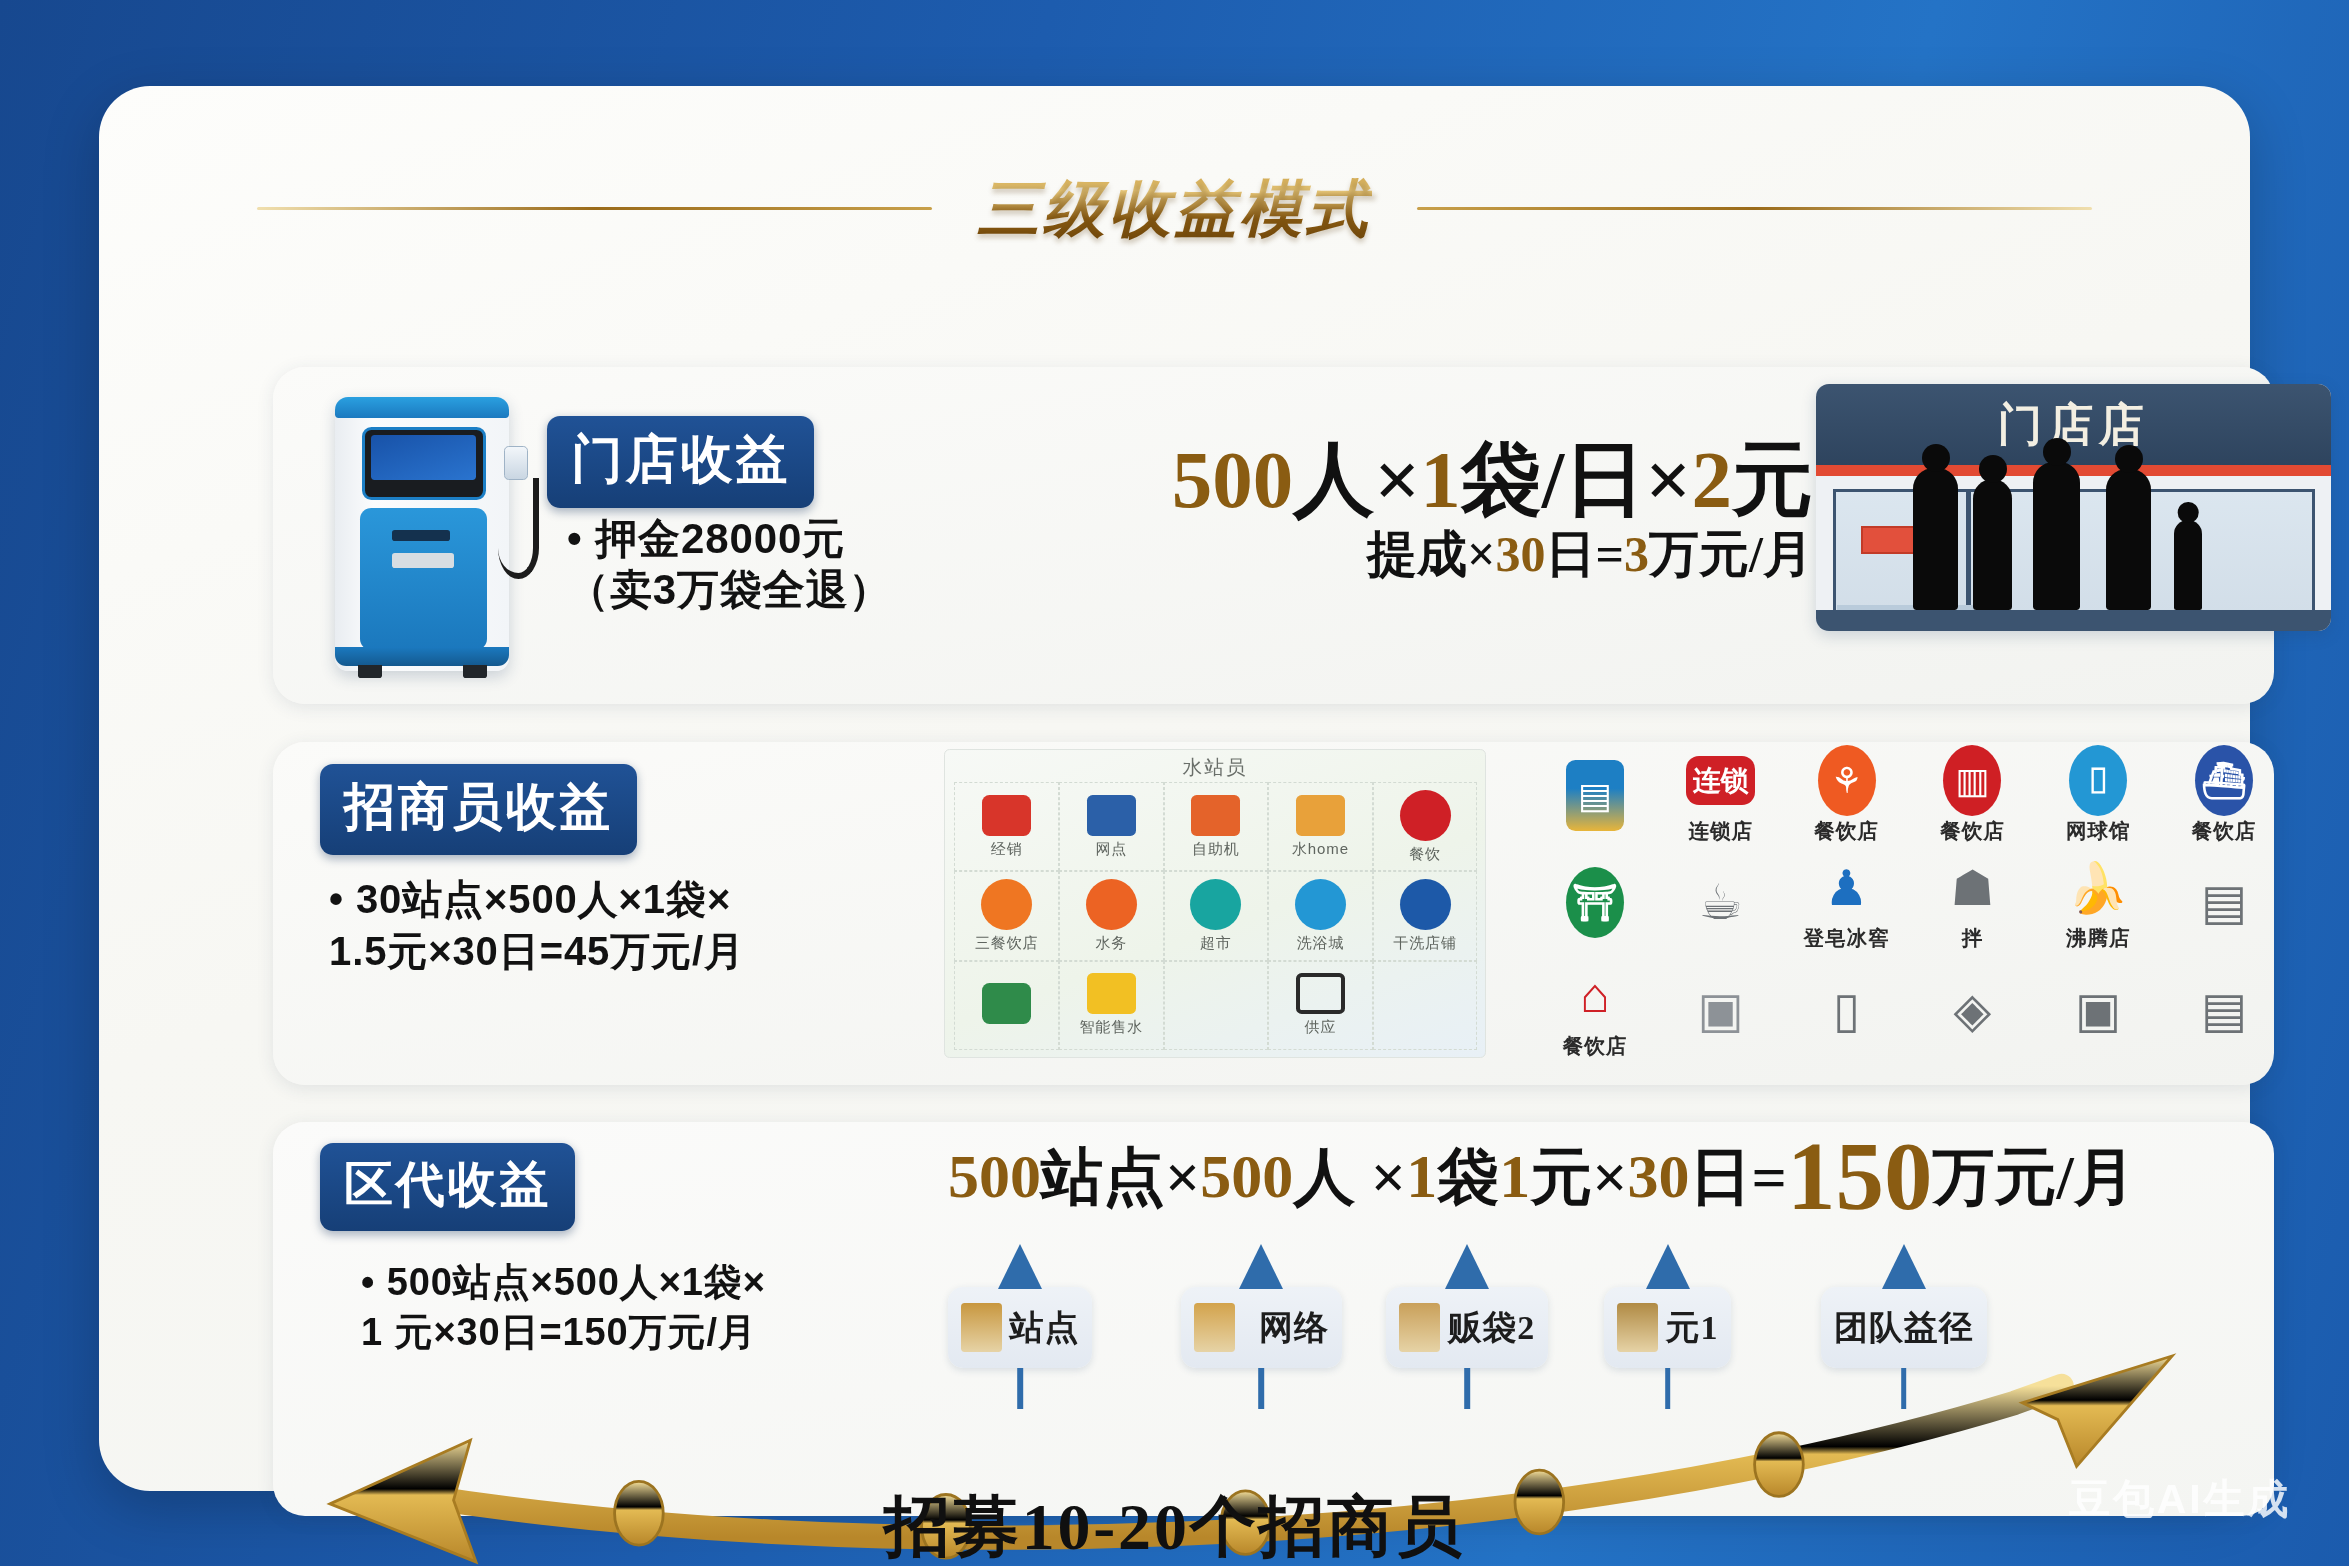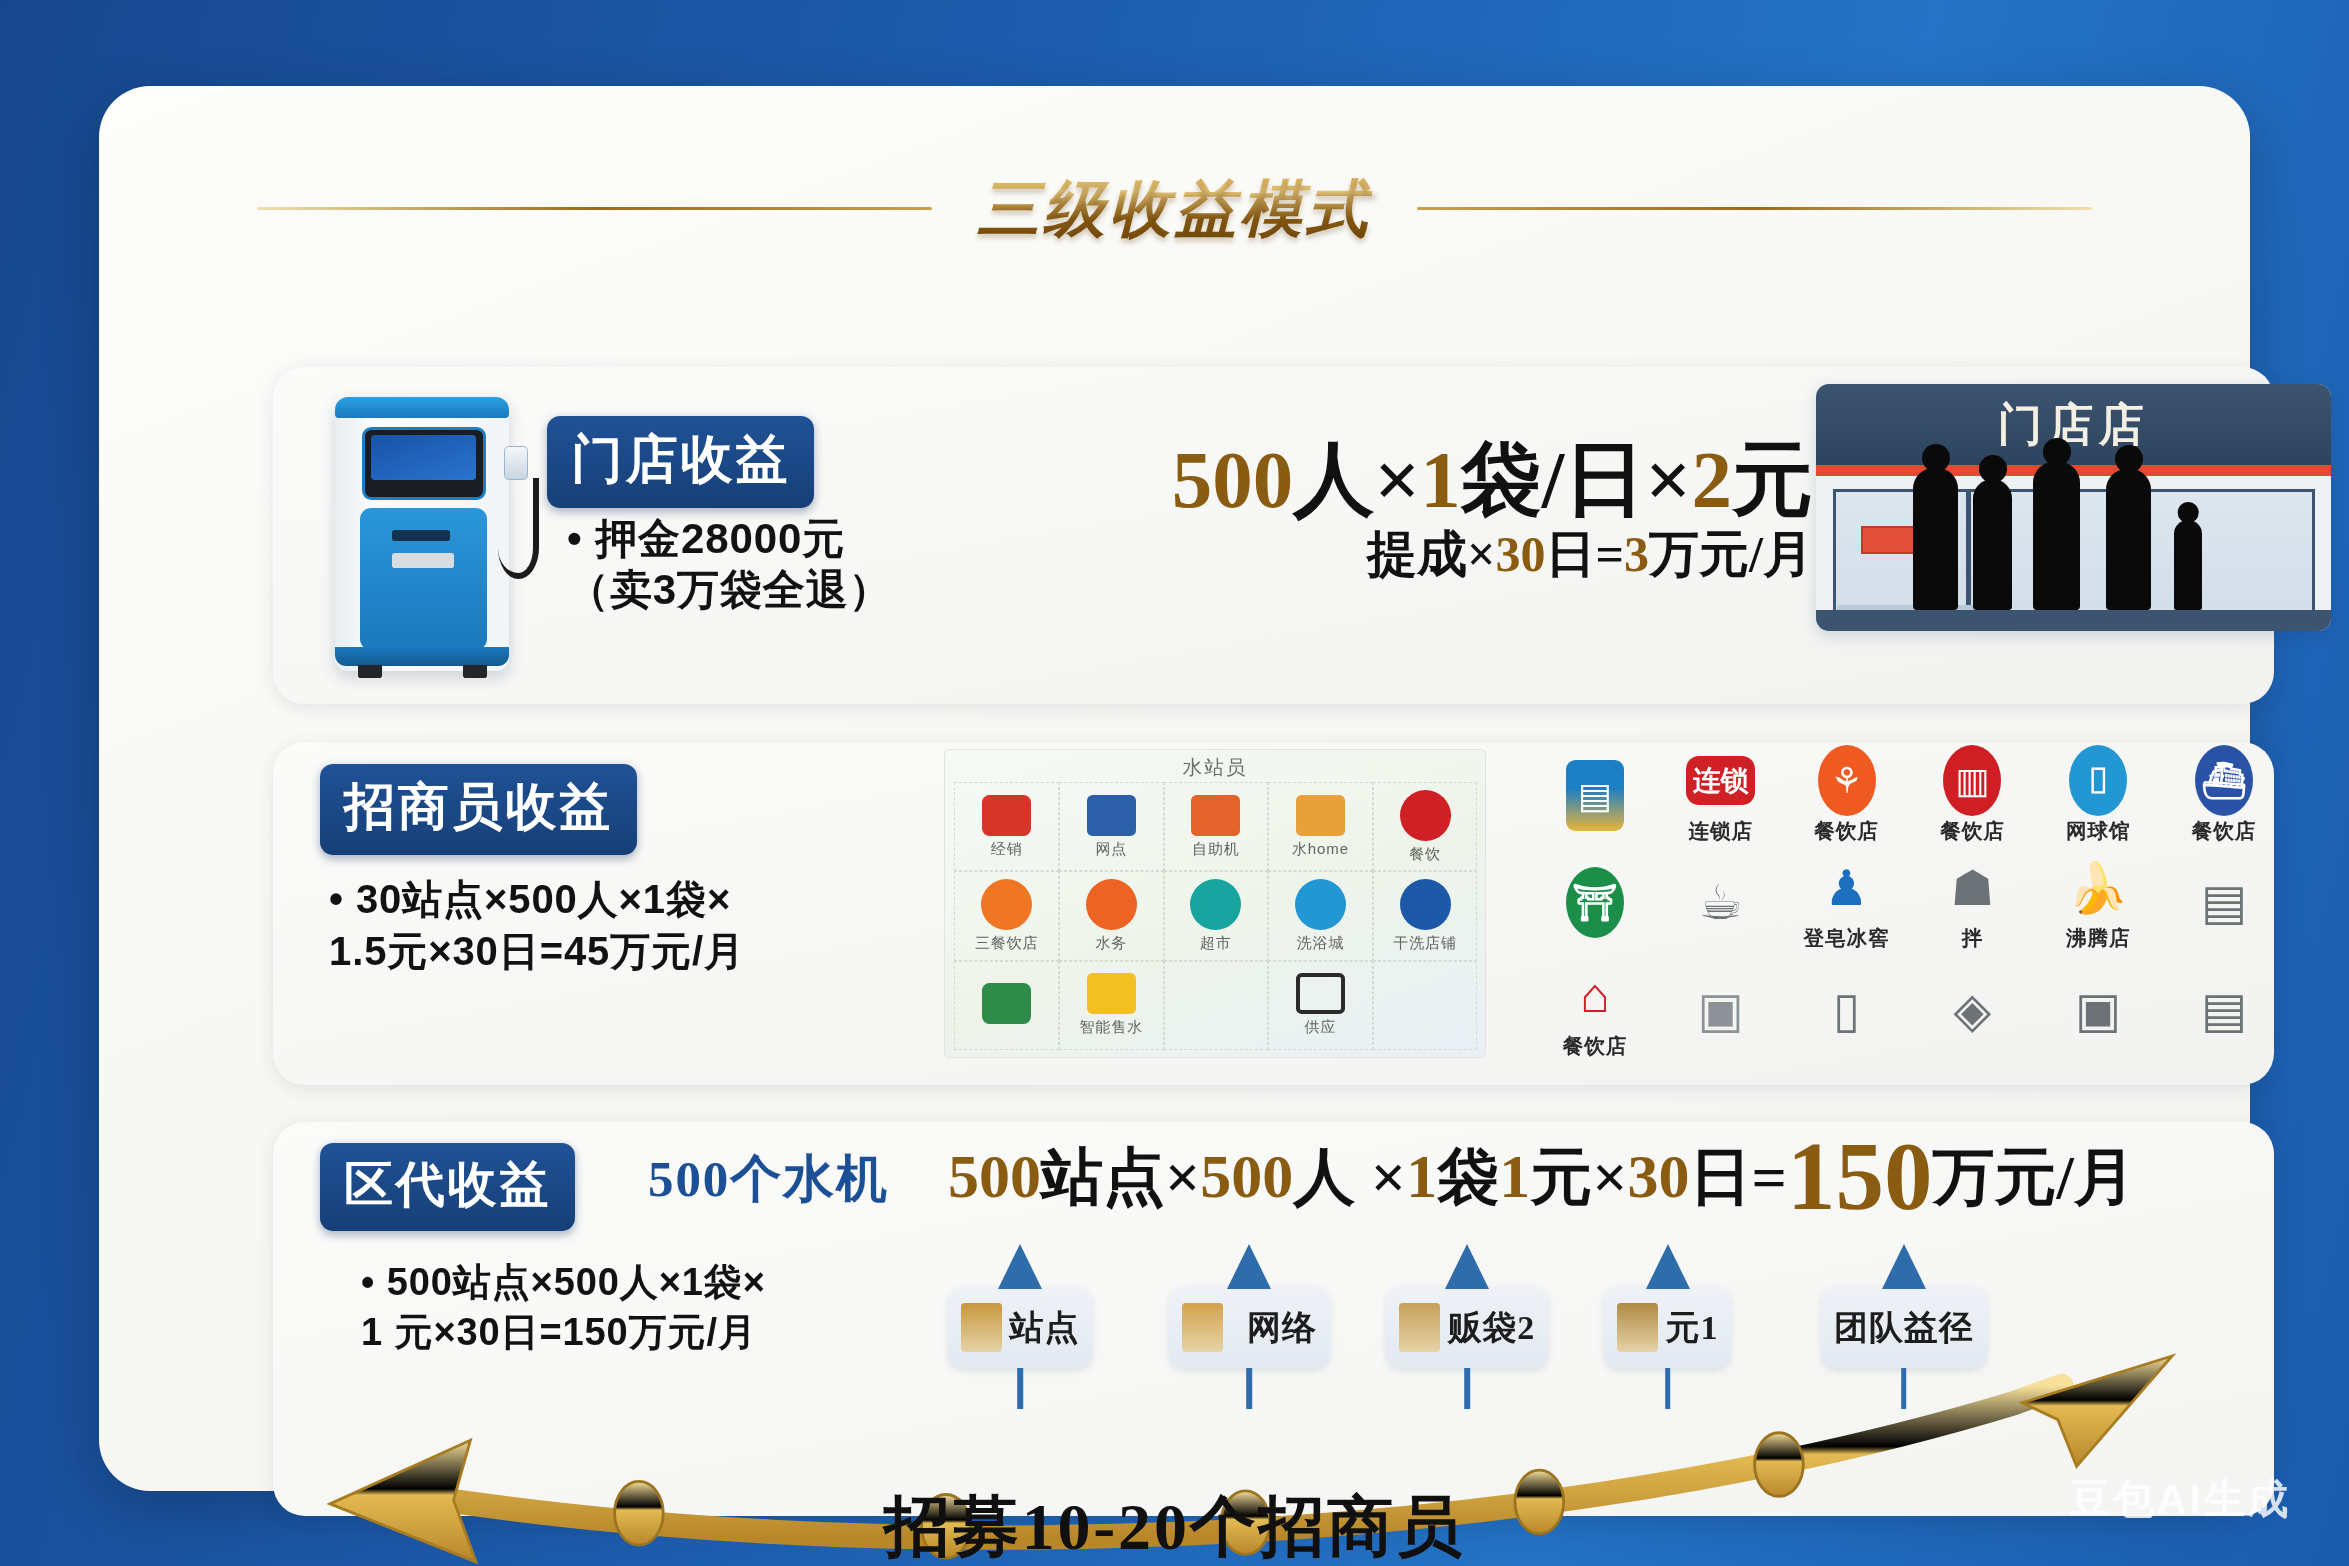--- a/index.html
+++ b/index.html
@@ -428,21 +428,20 @@
             <span class="glyph" style="color: rgb(109, 114, 118); font-size: 49px;">▤</span>
           </div>
         </div>
       </div>
 
     <div class="panel panel3"></div>
 
     <div class="r3-badge">
       <span class="badge">区代收益</span>
     </div>
-    <div class="r3-sub">500个水机</div>
     <div class="r3-bullets">
       <div class="bullet-line">• 500站点×500人×1袋×</div>
       <div class="bullet-line">1 元×30日=150万元/月</div>
     </div>
 
     <div class="r3-formula" id="r3-formula">
         <span class="seg au">500</span>
         <span class="seg bk">站点×</span>
         <span class="seg au">500</span>
         <span class="seg bk">人 ×</span>
@@ -479,21 +478,21 @@
       </svg>
     </div>
 
     <div class="chips" id="chips">
         <div class="chip" style="left: 0px; top: 0px;">
           <i class="uparrow"></i>
           <div class="chip-ico" style="background: linear-gradient(rgb(200, 151, 63), rgb(230, 211, 166));"></div>
           <span class="chip-lbl">站点</span>
           <i class="stem"></i>
         </div>
-        <div class="chip" style="left: 221px; top: 0px; gap: 24px;">
+        <div class="chip" style="left: 233px; top: 0px; gap: 24px;">
           <i class="uparrow"></i>
           <div class="chip-ico" style="background: linear-gradient(rgb(211, 163, 76), rgb(230, 211, 166));"></div>
           <span class="chip-lbl">网络</span>
           <i class="stem"></i>
         </div>
         <div class="chip" style="left: 438px; top: 0px;">
           <i class="uparrow"></i>
           <div class="chip-ico" style="background: linear-gradient(rgb(201, 160, 90), rgb(230, 211, 166));"></div>
           <span class="chip-lbl">贩袋2</span>
           <i class="stem"></i>

